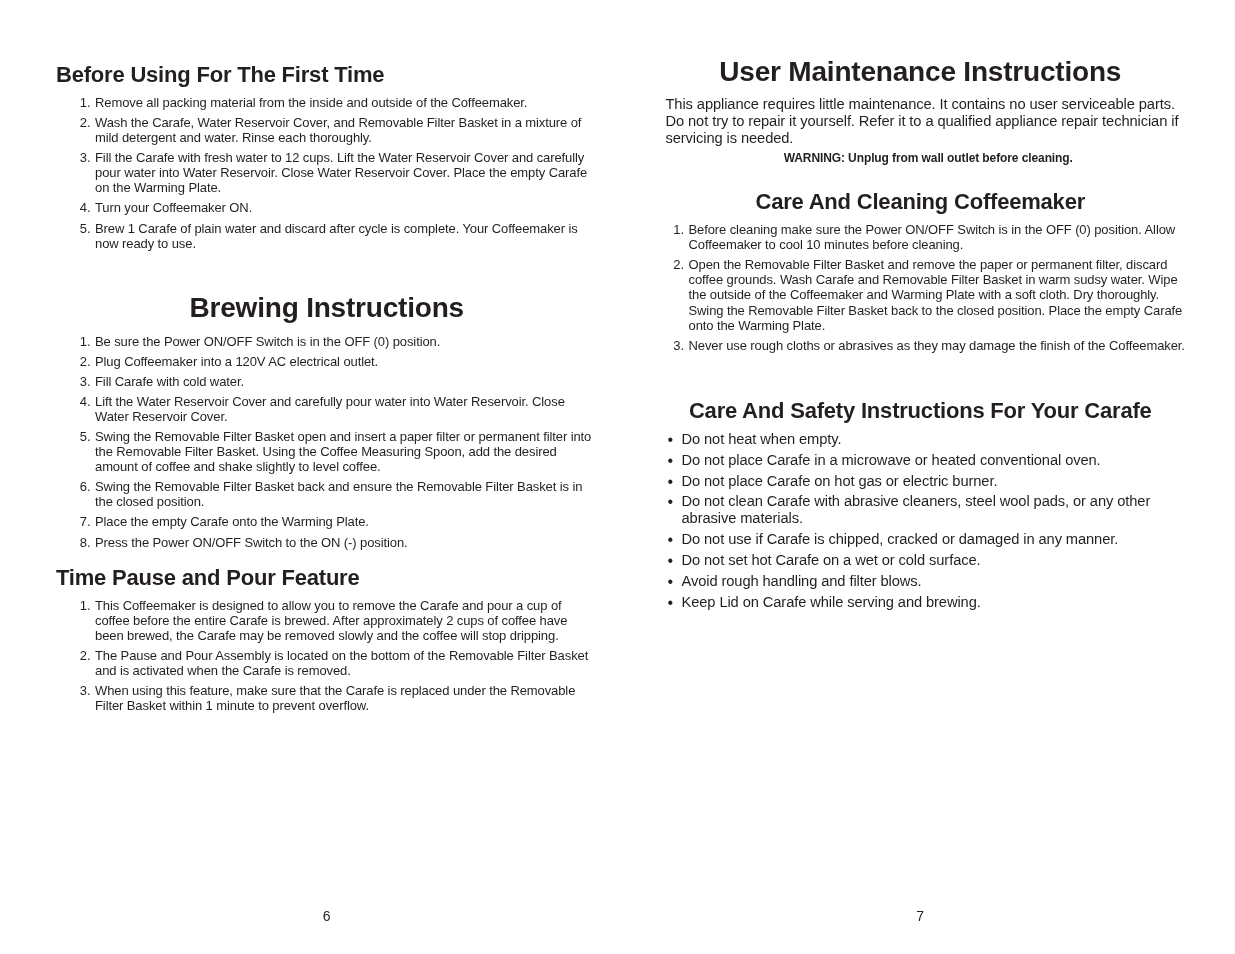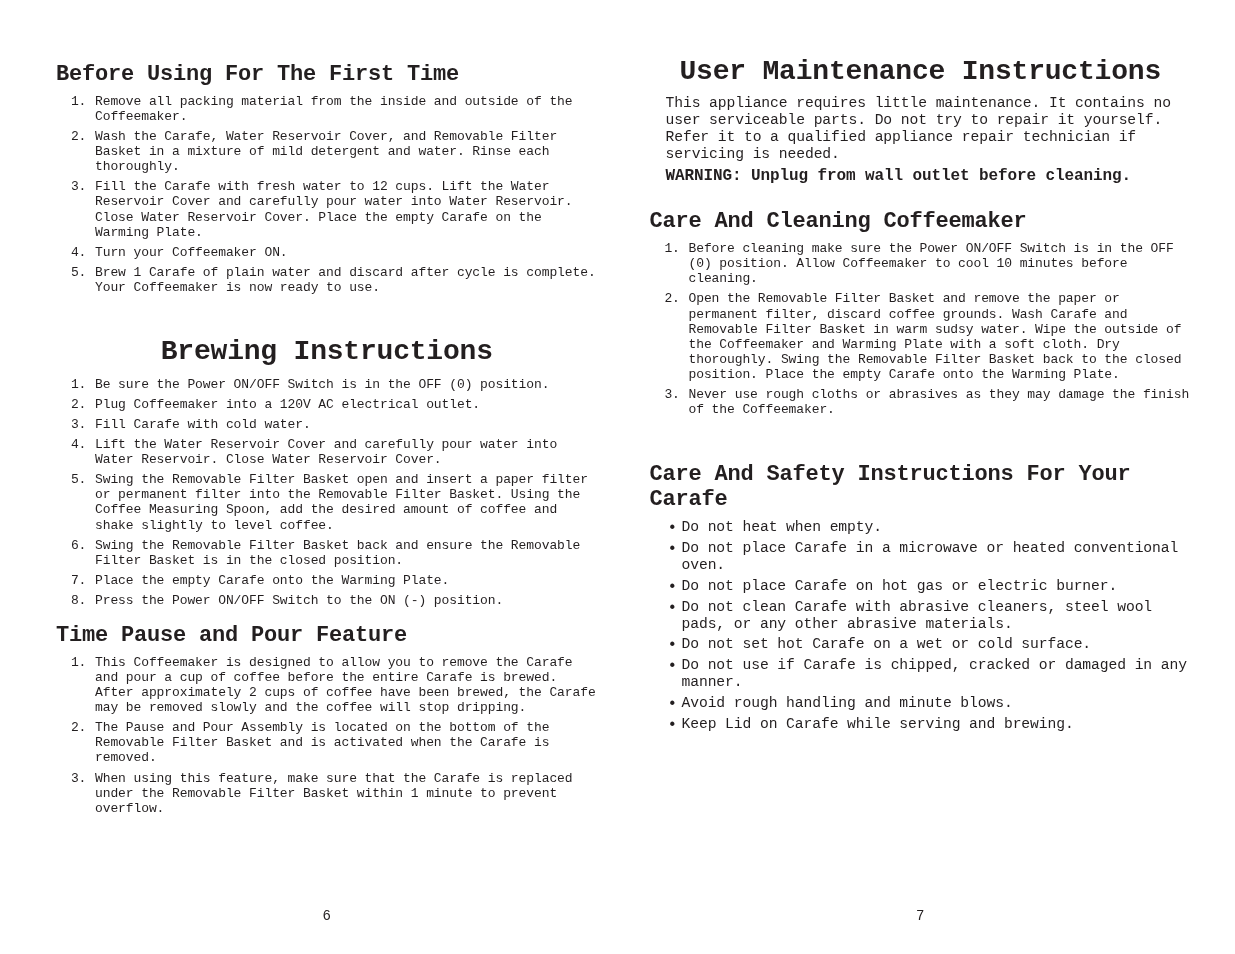--- a/index.html
+++ b/index.html
@@ -11,23 +11,22 @@
     height: 954px;
     display: flex;
     padding: 56px 44px 30px 56px;
   }
   .page {
     width: 50%;
     padding-right: 26px;
     padding-left: 0;
     display: flex;
     flex-direction: column;
-    font-family: Liberation Mono, monospace;
   }
-  .page.right { padding-left: 26px; padding-right: 0; }
+  .page.right { padding-left: 26px; padding-right: 0; align-items: center; }
   h1 {
     font-size: 28px;
     text-align: center;
     font-weight: 700;
     margin-bottom: 8px;
     letter-spacing: -0.2px;
   }
   h2 {
     font-size: 22px;
     font-weight: 700;
@@ -67,21 +66,21 @@
   }
   .para {
     font-size: 14.7px;
     line-height: 1.16;
     margin-bottom: 4px;
     padding-left: 16px;
     letter-spacing: -0.1px;
   }
   .warn {
     font-weight: 700;
-    font-size: 16px;
+    font-size: 12px;
     letter-spacing: -0.1px;
     margin-bottom: 18px;
     padding-left: 16px;
   }
   .gap-medium { margin-top: 36px; }
   .gap-large { margin-top: 40px; }
   .gap-small { margin-top: 10px; }
   .pgnum {
     text-align: center;
     font-size: 14px;
@@ -135,20 +134,20 @@
     <li>Open the Removable Filter Basket and remove the paper or permanent filter, discard coffee grounds. Wash Carafe and Removable Filter Basket in warm sudsy water. Wipe the outside of the Coffeemaker and Warming Plate with a soft cloth. Dry thoroughly. Swing the Removable Filter Basket back to the closed position. Place the empty Carafe onto the Warming Plate.</li>
     <li>Never use rough cloths or abrasives as they may damage the finish of the Coffeemaker.</li>
   </ol>
 
   <h2 class="gap-large">Care And Safety Instructions For Your Carafe</h2>
   <ul>
     <li>Do not heat when empty.</li>
     <li>Do not place Carafe in a microwave or heated conventional oven.</li>
     <li>Do not place Carafe on hot gas or electric burner.</li>
     <li>Do not clean Carafe with abrasive cleaners, steel wool pads, or any other abrasive materials.</li>
+    <li>Do not use if Carafe is chipped, cracked or damaged in any manner.</li>
     <li>Do not set hot Carafe on a wet or cold surface.</li>
-    <li>Do not use if Carafe is chipped, cracked or damaged in any manner.</li>
-    <li>Avoid rough handling and minute blows.</li>
+    <li>Avoid rough handling and filter blows.</li>
     <li>Keep Lid on Carafe while serving and brewing.</li>
   </ul>
 
   <div class="pgnum">7</div>
 </div>
 
 </body></html>

